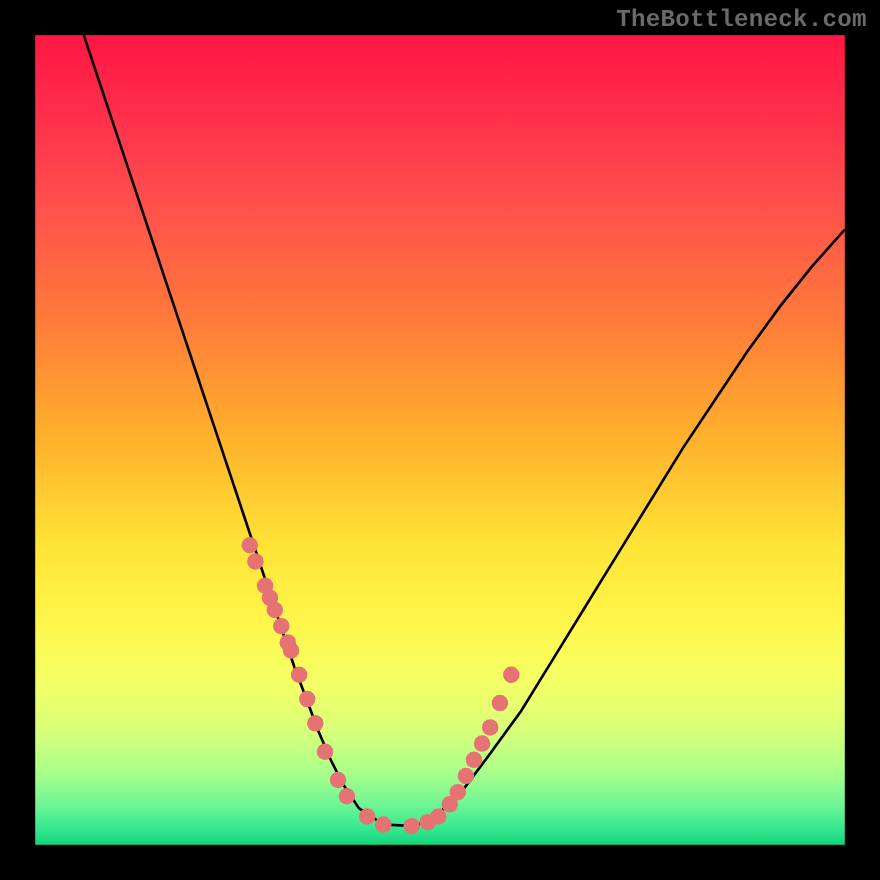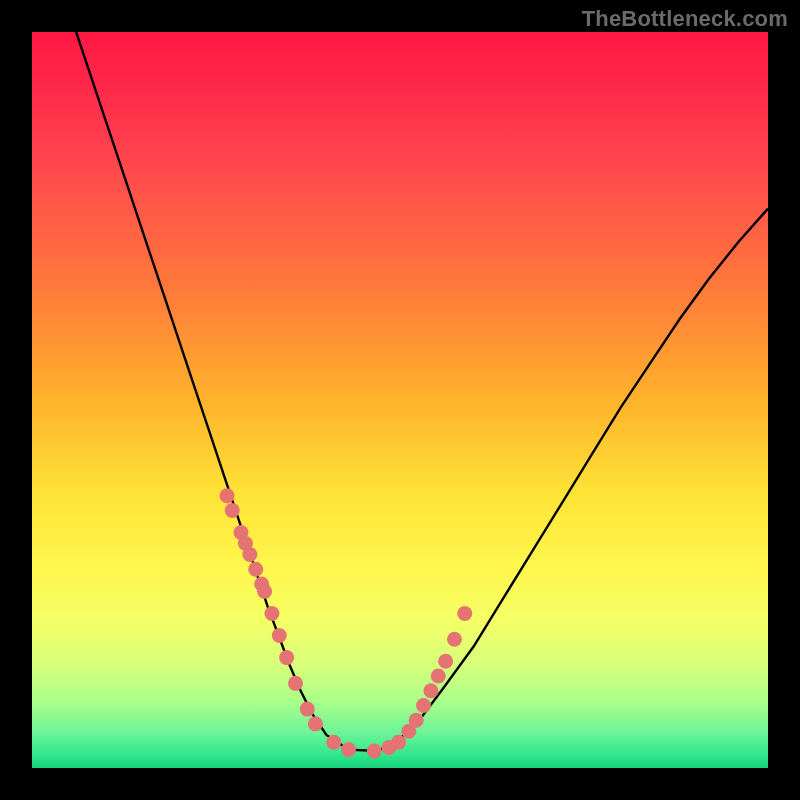--- a/index.html
+++ b/index.html
@@ -19,20 +19,21 @@
   }
   .watermark {
     position: absolute;
     top: 6px;
     right: 12px;
     color: #6a6a6a;
     font-size: 22px;
     font-weight: 600;
     letter-spacing: 0.2px;
     user-select: none;
+    font-family: Liberation Mono, monospace;
   }
   svg {
     position: absolute;
     left: 0;
     top: 0;
   }
 </style>
 </head>
 <body>
 

